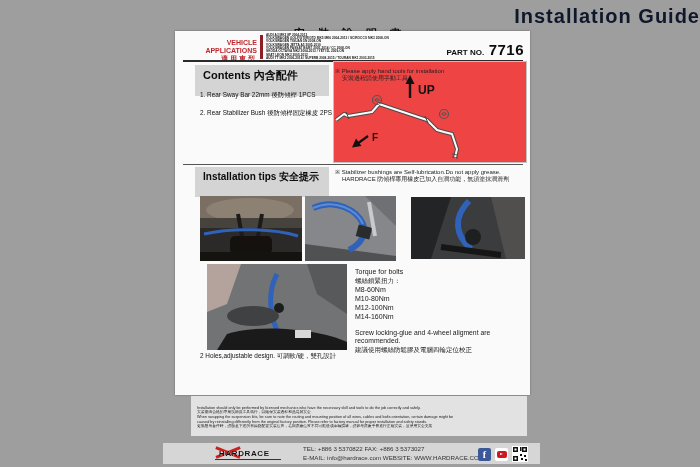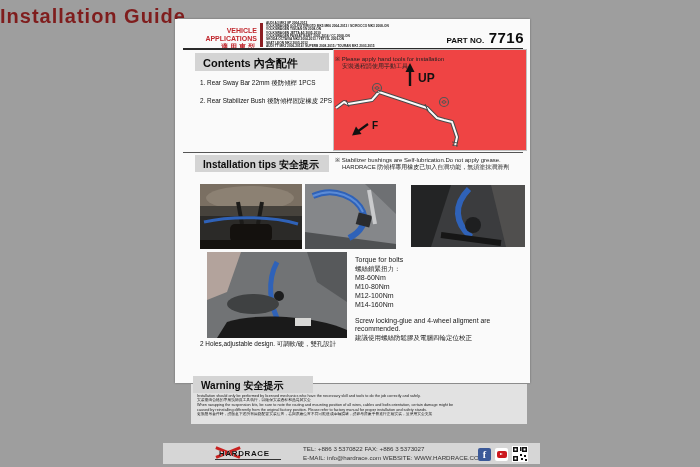--- a/index.html
+++ b/index.html
@@ -1,43 +1,43 @@
 <!DOCTYPE html>
 <html><head>
 <meta charset="utf-8">
 <style>
   * { box-sizing: border-box; margin: 0; padding: 0; }
   body { background: #9e9e9e; font-family: "Liberation Sans", sans-serif; }
   .canvas { position: relative; width: 700px; height: 467px; background: #9e9e9e; overflow: hidden; }
 
-  .title-en { position: absolute; left: 0; top: 5px; width: 700px; text-align: left;
-    font-size: 20px; font-weight: bold; color: #7f1d1d; letter-spacing: 1px; }
+  .title-en { position: absolute; left: 0; top: 5px; width: 700px; text-align: right;
+    font-size: 20px; font-weight: bold; color: #0f172a; letter-spacing: 1px; }
   .title-zh { position: absolute; left: 0; top: 26px; width: 700px; text-align: center;
     font-size: 11px; font-weight: bold; color: #111; letter-spacing: 5px; }
 
-  .page { position: absolute; left: 175px; top: 19px; width: 355px; height: 364px;
+  .page { position: absolute; left: 175px; top: 31px; width: 355px; height: 364px;
     background: #fafafa; box-shadow: 0 0 2px rgba(0,0,0,.35); }
 
   
   .vehapp-label { position: absolute; left: 8px; top: 8px; width: 74px; text-align: right;
     color: #c0272d; font-weight: bold; line-height: 8px; }
   .vehapp-label .l1 { font-size: 7px; display:block; }
   .vehapp-label .l2 { font-size: 7px; display:block; letter-spacing: 2px; }
   .vehapp-divider { position: absolute; left: 85px; top: 4px; width: 3px; height: 24px; background: #8c1f24; }
   .model-list { position: absolute; left: 91px; top: 2px; width: 180px; overflow: hidden; height: 28px; }
   .model-list-inner { transform: scale(0.5); transform-origin: 0 0; width: 360px; }
   .model-list-inner div { font-size: 6.4px; line-height: 6.6px; color: #1a1a1a; font-weight: bold; white-space: nowrap; }
   .partno { position: absolute; right: 6px; top: 10px; color: #0c0c0c; }
   .partno .lbl { font-size: 8px; font-weight: bold; }
   .partno .num { font-size: 15px; font-weight: bold; letter-spacing: 0.5px; }
   .rule-heavy { position: absolute; left: 8px; top: 29px; width: 340px; height: 2px; background: #2a2a2a; }
   .rule-thin { position: absolute; left: 8px; top: 133px; width: 340px; height: 1px; background: #555; }
 
   .section-header { position: absolute; background: #d4d4d4; color: #0b0b0b; font-weight: bold;
-    padding: 3px 6px 0 8px; font-size: 11px; white-space: nowrap; }
+    padding: 3px 6px 13px 8px; font-size: 11px; white-space: nowrap; }
   .hdr-contents { left: 20px; top: 34px; width: 134px; }
   .hdr-tips { left: 20px; top: 136px; width: 134px; font-size: 10px; }
   .hdr-warning { left: 18px; top: 357px; width: 120px; font-size: 10px; z-index: 3; }
 
   .note { position: absolute; font-size: 6px; color: #222; line-height: 7px; }
   .note .zh { padding-left: 7px; }
   .note-contents { left: 160px; top: 37px; z-index: 2; }
   .note-tips { left: 160px; top: 138px; }
 
   .contents-items { position: absolute; left: 25px; top: 60px; width: 135px; }
@@ -228,21 +228,20 @@
           <div class="spec">M8-60Nm</div>
           <div class="spec">M10-80Nm</div>
           <div class="spec">M12-100Nm</div>
           <div class="spec">M14-160Nm</div>
         </div>
       <div class="gap"></div>
       <div class="rec-en">Screw locking-glue and 4-wheel aligment are recommended.</div>
       <div class="rec-zh">建議使用螺絲防鬆膠及電腦四輪定位校正</div>
     </div>
 
-    <div class="section-header hdr-warning">Warning 安全提示</div>
     <div class="warning-body">
       <div class="warning-lines">
           <div>Installation should only be performed by licensed mechanics who have the necessary skill and tools to do the job correctly and safely.</div>
           <div>安裝需由合格的專業技師及工具執行，以確保安裝過程和品質與安全</div>
           <div>When swapping the suspension kits, be sure to note the routing and mounting position of all wires, cables and bolts orientation, certain damage might be</div>
           <div>caused by reinstalling differently from the original factory position. Please refer to factory manual for proper installation and safety stands.</div>
           <div>更換懸吊套件時，請留意下述所有線路配管安裝位置，若與原廠位置不同可能造成車輛損壞，請參考原廠手冊進行正確安裝，並使用安全支架</div>
         </div>
     </div>
   </div>

